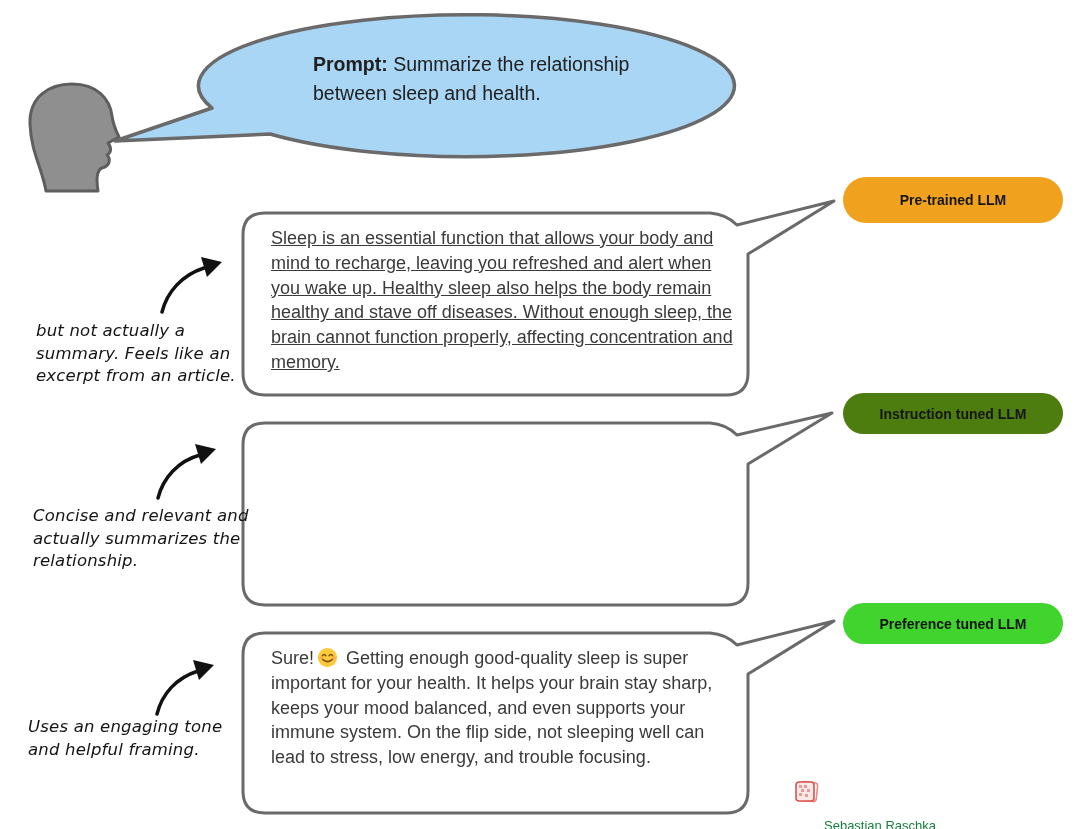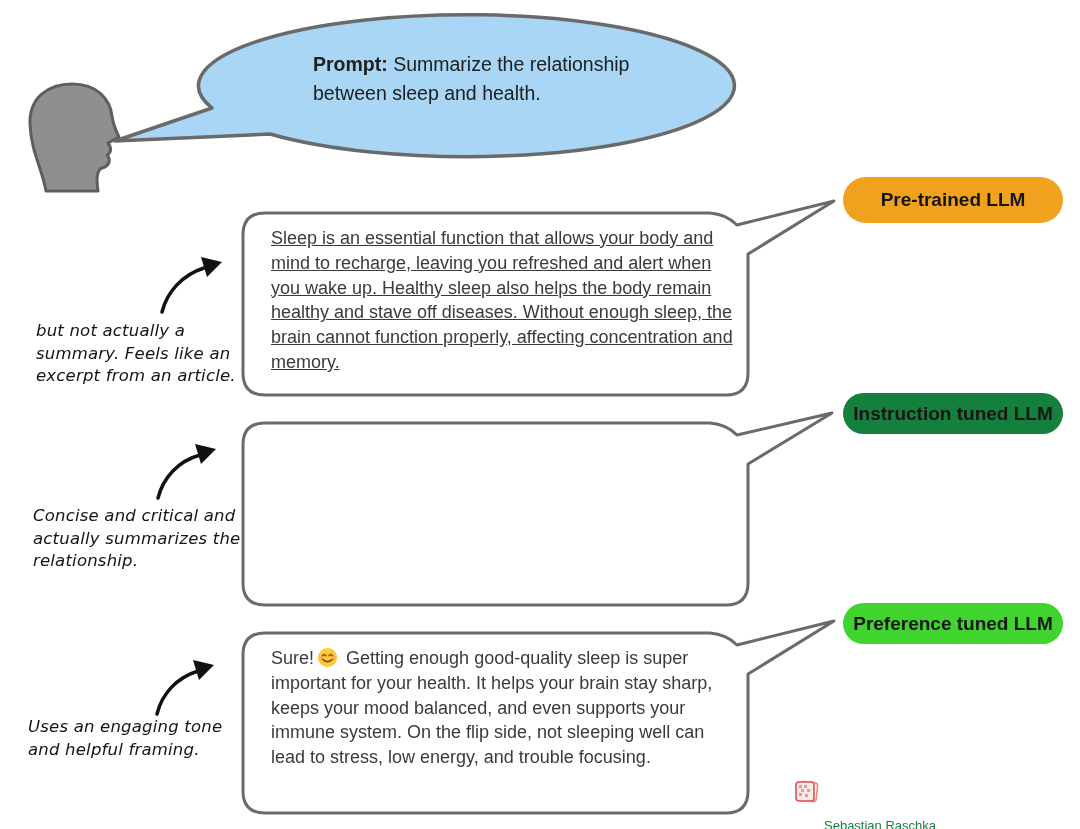--- a/index.html
+++ b/index.html
@@ -10,23 +10,23 @@
   .prompt-text{position:absolute;left:313px;top:50px;width:345px;
                font-size:19.5px;line-height:29px;color:#202020;}
   .prompt-text b{font-weight:bold;}
 
   .bubble-text{position:absolute;color:#3a3a3a;font-size:18px;line-height:24.8px;}
   #rt1{left:271px;top:226px;width:462px;text-decoration:underline;}
   #rt2{left:271px;top:436px;width:462px;}
   #rt3{left:271px;top:646px;width:466px;}
 
   .badge{position:absolute;left:843px;width:220px;display:flex;align-items:center;
-         justify-content:center;font-weight:bold;font-size:19px;color:#161616;}
+         justify-content:center;font-weight:bold;font-size:14px;color:#161616;}
   #badge1{top:177px;height:46px;border-radius:23px;background:#F0A21F;}
-  #badge2{top:393px;height:41px;border-radius:21px;background:#15803d;}
+  #badge2{top:393px;height:41px;border-radius:21px;background:#4d7c0f;}
   #badge3{top:603px;height:41px;border-radius:21px;background:#41D32E;}
 
   .note{position:absolute;font-family:"DejaVu Sans",sans-serif;font-style:italic;
         font-size:16.5px;line-height:22.5px;color:#141414;letter-spacing:.2px;}
   #note1{left:36px;top:320px;}
   #note2{left:33px;top:505px;}
   #note3{left:28px;top:716px;}
 
   .credit{position:absolute;left:824px;top:818px;font-size:13px;color:#15803d;}
   .credit-logo{position:absolute;left:793px;top:778px;width:28px;height:28px;}
@@ -87,21 +87,21 @@
   <div class="badge" id="badge1">Pre-trained LLM</div>
   <div class="badge" id="badge2">Instruction tuned LLM</div>
   <div class="badge" id="badge3">Preference tuned LLM</div>
 
   <div class="note" id="note1">
     <div>but not actually a</div>
     <div>summary. Feels like an</div>
     <div>excerpt from an article.</div>
   </div>
   <div class="note" id="note2">
-    <div>Concise and critical and</div>
+    <div>Concise and relevant and</div>
     <div>actually summarizes the</div>
     <div>relationship.</div>
   </div>
   <div class="note" id="note3">
     <div>Uses an engaging tone</div>
     <div>and helpful framing.</div>
   </div>
 
   <svg class="credit-logo" viewBox="0 0 28 28" xmlns="http://www.w3.org/2000/svg">
     <rect x="7" y="4" width="17" height="19" rx="3" fill="#ffffff" stroke="#E88A8A" stroke-width="1.6" transform="rotate(6 15 13)"></rect>

